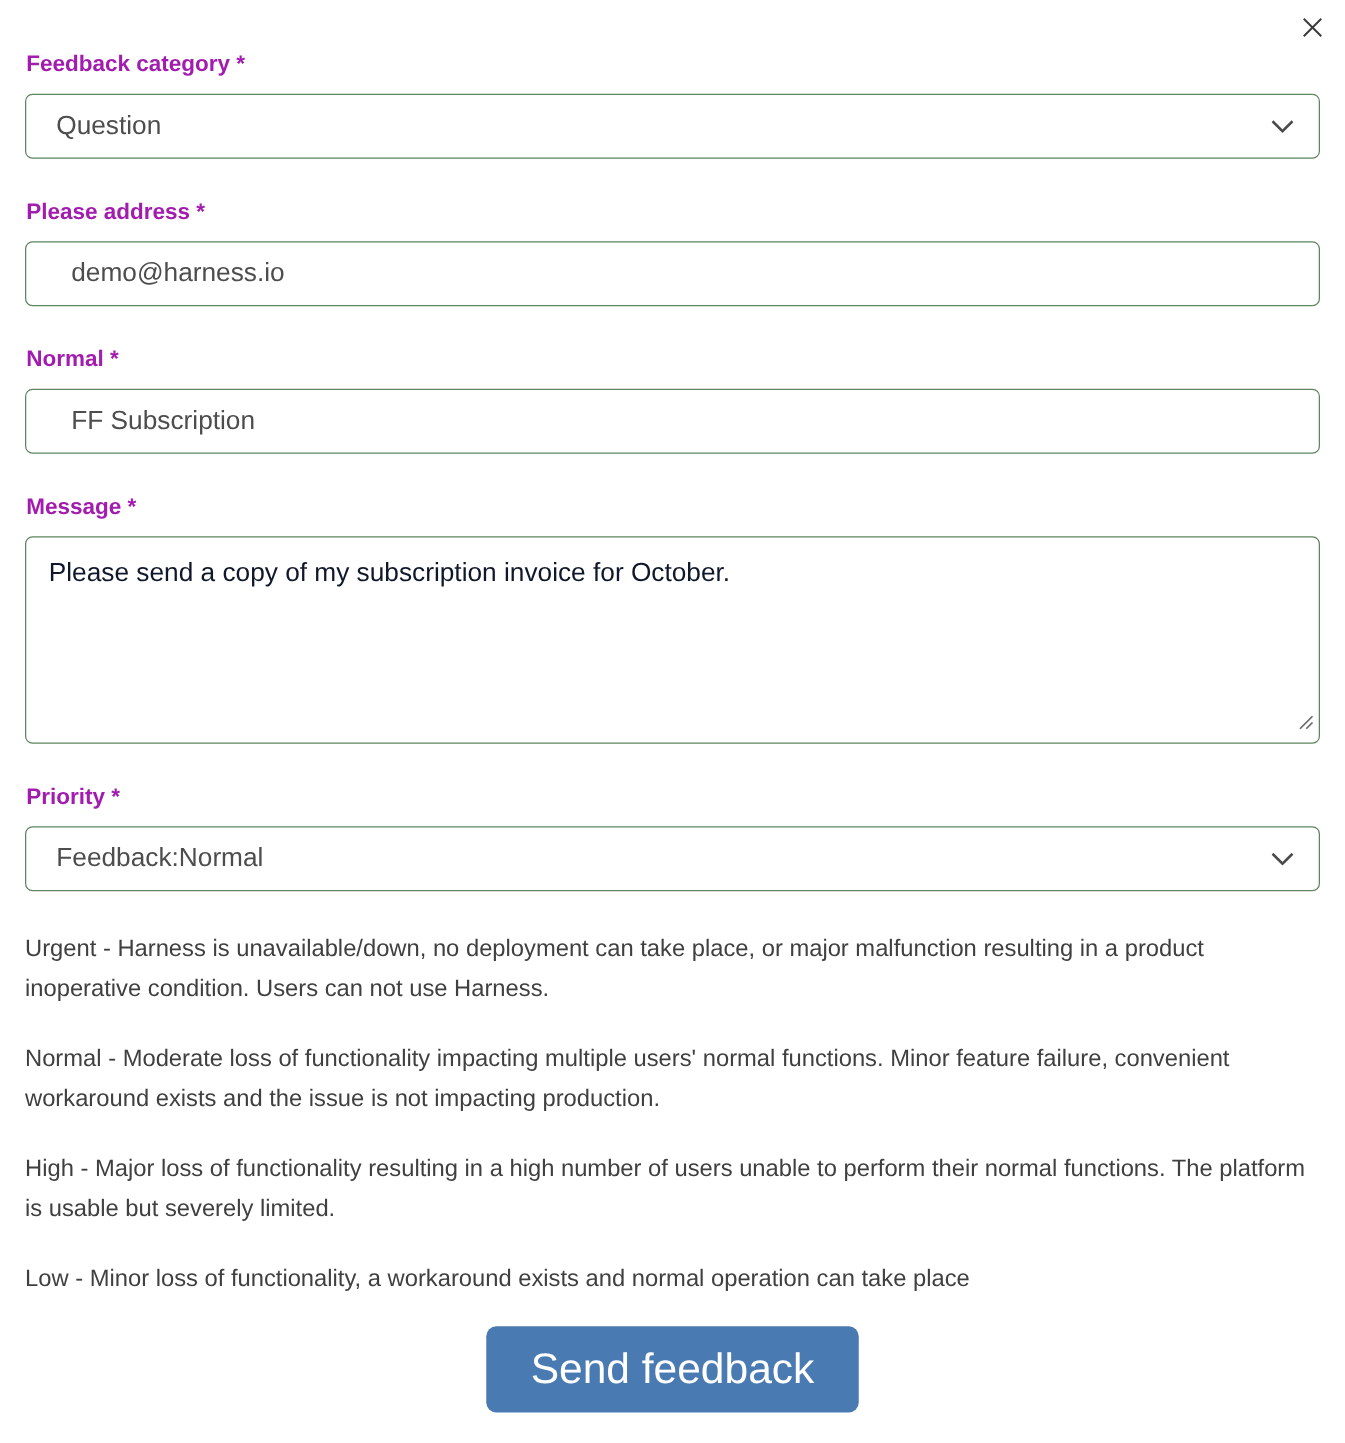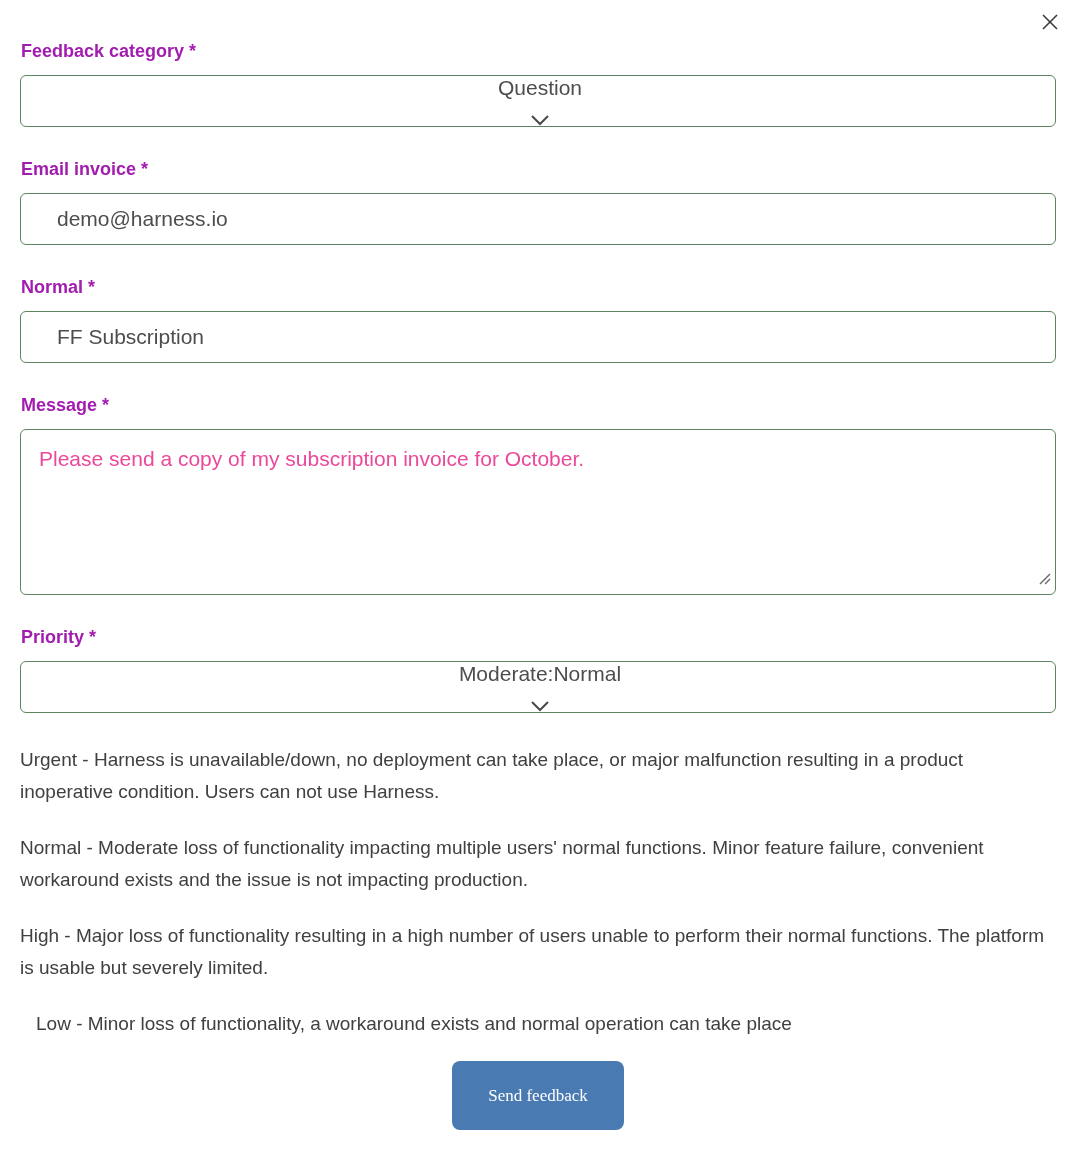--- a/index.html
+++ b/index.html
@@ -47,21 +47,20 @@
     display: flex;
     align-items: center;
     justify-content: space-between;
     width: 100%;
     height: 52px;
     border: 1px solid #5d855f;
     border-radius: 6px;
     background: #ffffff;
     padding: 0 20px 0 24px;
     cursor: pointer;
-    flex-direction: column;
   }
   .select-value {
     font-size: 21px;
     color: #4d4d4d;
   }
   .text-input {
     width: 100%;
     height: 52px;
     border: 1px solid #5d855f;
     border-radius: 6px;
@@ -81,52 +80,52 @@
     display: block;
     width: 100%;
     height: 166px;
     border: 1px solid #5d855f;
     border-radius: 6px;
     background: #ffffff;
     padding: 14px 36px 14px 18px;
     font-family: "Liberation Sans", sans-serif;
     font-size: 21px;
     line-height: 30px;
-    color: #ec4899;
+    color: #0f172a;
     resize: none;
     outline: none;
   }
   .resize-handle {
     position: absolute;
     right: 5px;
     bottom: 6px;
     cursor: nwse-resize;
   }
   .help-text {
     font-size: 19px;
     line-height: 32px;
     color: #404040;
     margin: 0 0 24px 0;
     max-width: 1036px;
   }
-  .help-text:last-of-type { margin-bottom: 0; margin-left: 16px; }
+  .help-text:last-of-type { margin-bottom: 0; }
   .button-row {
     margin-top: 21px;
     text-align: center;
   }
   .send-btn {
     display: inline-block;
     background: #4a7ab2;
     color: #ffffff;
     border: none;
     border-radius: 8px;
     padding: 0 36px;
     height: 69px;
-    font-family: Liberation Serif, serif;
-    font-size: 17px;
+    font-family: Liberation Sans, sans-serif;
+    font-size: 34px;
     cursor: pointer;
   }
 </style>
 </head>
 <body>
 
 <div class="modal">
 
   <button class="close-btn">
     <span style="display:flex;">
@@ -142,21 +141,21 @@
     <div class="select-box">
       <span class="select-value">Question</span>
       <span style="display:flex;">
         <svg width="18" height="11" viewBox="0 0 18 11">
           <polyline points="1,1 9,9 17,1" fill="none" stroke="#4a4a4a" stroke-width="2"></polyline>
         </svg>
       </span>
     </div>
   </div>
 
-  <label class="field-label">Email invoice *</label>
+  <label class="field-label">Please address *</label>
   <div class="control">
     <input type="text" class="text-input" value="demo@harness.io" style="">
   </div>
 
   <label class="field-label">Normal *</label>
   <div class="control">
     <input type="text" class="text-input" value="FF Subscription" style="">
   </div>
 
   <label class="field-label">Message *</label>
@@ -166,21 +165,21 @@
       <svg width="13" height="13" viewBox="0 0 13 13">
         <line x1="2" y1="12" x2="12" y2="2" stroke="#6b6b6b" stroke-width="1.4"></line>
         <line x1="7" y1="12" x2="12" y2="7" stroke="#6b6b6b" stroke-width="1.4"></line>
       </svg>
     </span>
   </div>
 
   <label class="field-label">Priority *</label>
   <div class="control">
     <div class="select-box">
-      <span class="select-value">Moderate:Normal</span>
+      <span class="select-value">Feedback:Normal</span>
       <span style="display:flex;">
         <svg width="18" height="11" viewBox="0 0 18 11">
           <polyline points="1,1 9,9 17,1" fill="none" stroke="#4a4a4a" stroke-width="2"></polyline>
         </svg>
       </span>
     </div>
   </div>
 
   <p class="help-text">Urgent - Harness is unavailable/down, no deployment can take place, or major malfunction resulting in a product inoperative condition. Users can not use Harness.</p>
   <p class="help-text">Normal - Moderate loss of functionality impacting multiple users' normal functions. Minor feature failure, convenient workaround exists and the issue is not impacting production.</p>

